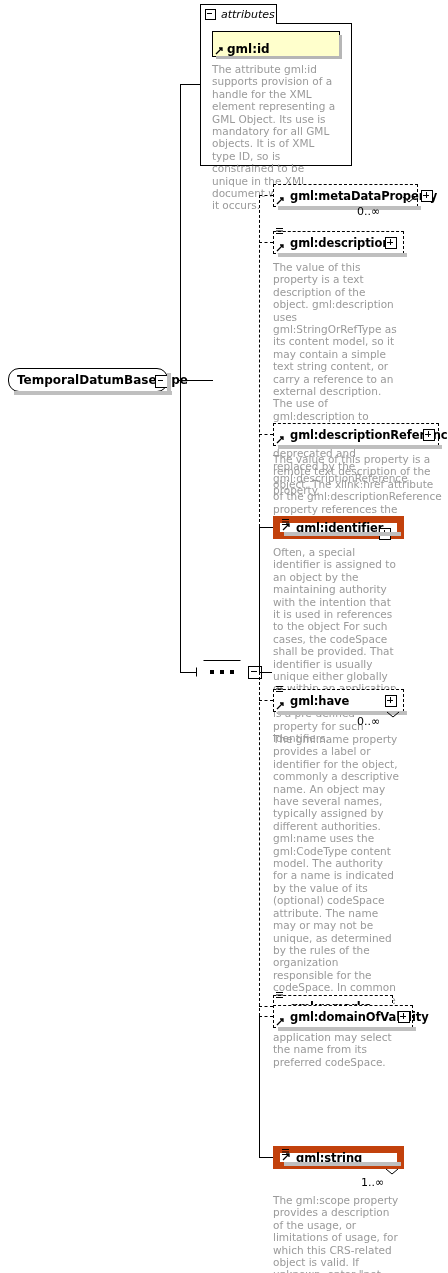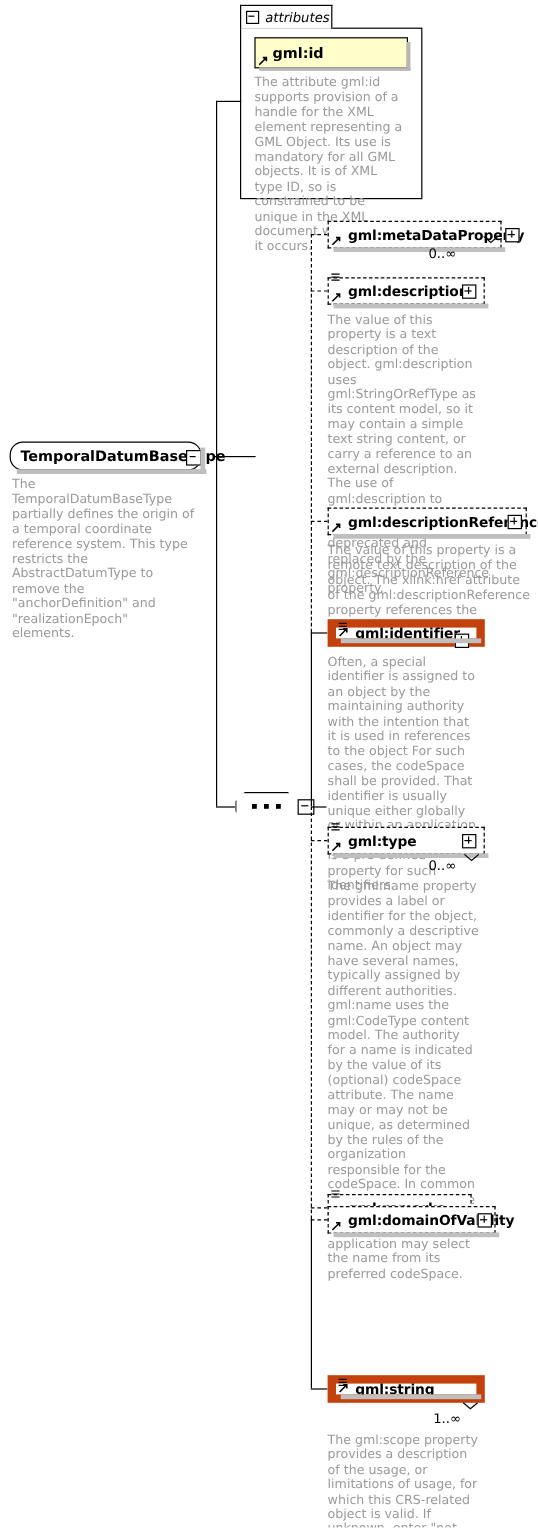--- a/index.html
+++ b/index.html
@@ -155,37 +155,36 @@
 <body>
 
 <div class="canvas">
 
   <div class="attr-tab" style="left:200px;top:4px;width:77px;">
     <span class="minusbox"></span>
     <span class="attr-tab-label">attributes</span>
   </div>
   <div class="attr-box" style="left:200px;top:23px;width:152px;height:143px;"></div>
 
-  <div class="attr-node" style="left:212px;top:31px;width:128px;">
+  <div class="attr-node" style="left:212px;top:31px;width:128px;align-items:flex-end;">
     <span class="attr-node-label">gml:id</span>
     <svg class="arrowglyph" viewBox="0 0 9 9">
       <path d="M1 8 L7 2 M4 2 L7 2 L7 5" stroke="#000" stroke-width="1.3" fill="none"></path>
     </svg>
     <span class="shadow"></span>
     <span class="shadow-r"></span>
   </div>
   <div class="doc" style="left:212px;top:63px;width:128px;">The attribute gml:id supports provision of a handle for the XML element representing a GML Object. Its use is mandatory for all GML objects. It is of XML type ID, so is constrained to be unique in the XML document within which it occurs.</div>
 
   <div class="typebox" style="left:8px;top:368px;width:160px;">
     <span class="typebox-label">TemporalDatumBaseType</span>
     <span class="type-toggle"></span>
     <span class="shadow-b"></span>
     <span class="shadow-rr"></span>
   </div>
-  <div class="doc" style="left:10px;top:398px;width:152px;">The TemporalDatumBaseType partially defines the origin of a temporal coordinate reference system. This type restricts the AbstractDatumType to remove the "anchorDefinition" and "realizationEpoch" elements.</div>
 
   <div class="line-h" style="left:179px;top:380px;width:34px;"></div>
 
   <div class="line-v" style="left:180px;top:84px;height:297px;"></div>
 
   <div class="line-h" style="left:180px;top:84px;width:21px;"></div>
 
   <div class="line-v" style="left:180px;top:380px;height:292px;"></div>
 
   <div class="line-h" style="left:180px;top:672px;width:16px;"></div>
@@ -259,21 +258,21 @@
     <span class="plusbox" style="right:6px;top:5px;"></span>
     <span class="shadow-b"></span>
   </div>
   <div class="doc" style="left:273px;top:546px;width:126px;">Often, a special identifier is assigned to an object by the maintaining authority with the intention that it is used in references to the object For such cases, the codeSpace shall be provided. That identifier is usually unique either globally or within an application domain. gml:identifier is a pre-defined property for such identifiers.</div>
 
   <div class="line-h dash" style="left:259px;top:700px;width:14px;"></div>
   <div class="el dashed" style="left:273px;top:689px;width:131px;">
     <svg class="linesglyph" viewBox="0 0 8 9">
       <path d="M0 1.5 H7 M0 4 H7 M0 6.5 H7" stroke="#000" stroke-width="1" fill="none"></path>
     </svg>
-    <span class="el-label">gml:type</span>
+    <span class="el-label">gml:have</span>
     <svg class="arrowglyph" viewBox="0 0 9 9">
       <path d="M1 8 L7 2 M4 2 L7 2 L7 5" stroke="#000" stroke-width="1.3" fill="none"></path>
     </svg>
     <span class="plusbox" style="right:6px;top:5px;"></span>
     <span class="shadow-b"></span>
   </div>
   <div class="card" style="left:357px;top:715px;">0..∞</div>
   <div class="doc" style="left:273px;top:733px;width:126px;">The gml:name property provides a label or identifier for the object, commonly a descriptive name. An object may have several names, typically assigned by different authorities. gml:name uses the gml:CodeType content model.  The authority for a name is indicated by the value of its (optional) codeSpace attribute.  The name may or may not be unique, as determined by the rules of the organization responsible for the codeSpace.  In common usage there will be one name per authority, so a processing application may select the name from its preferred codeSpace.</div>
 
   <div class="line-h dash" style="left:259px;top:1006px;width:14px;"></div>

